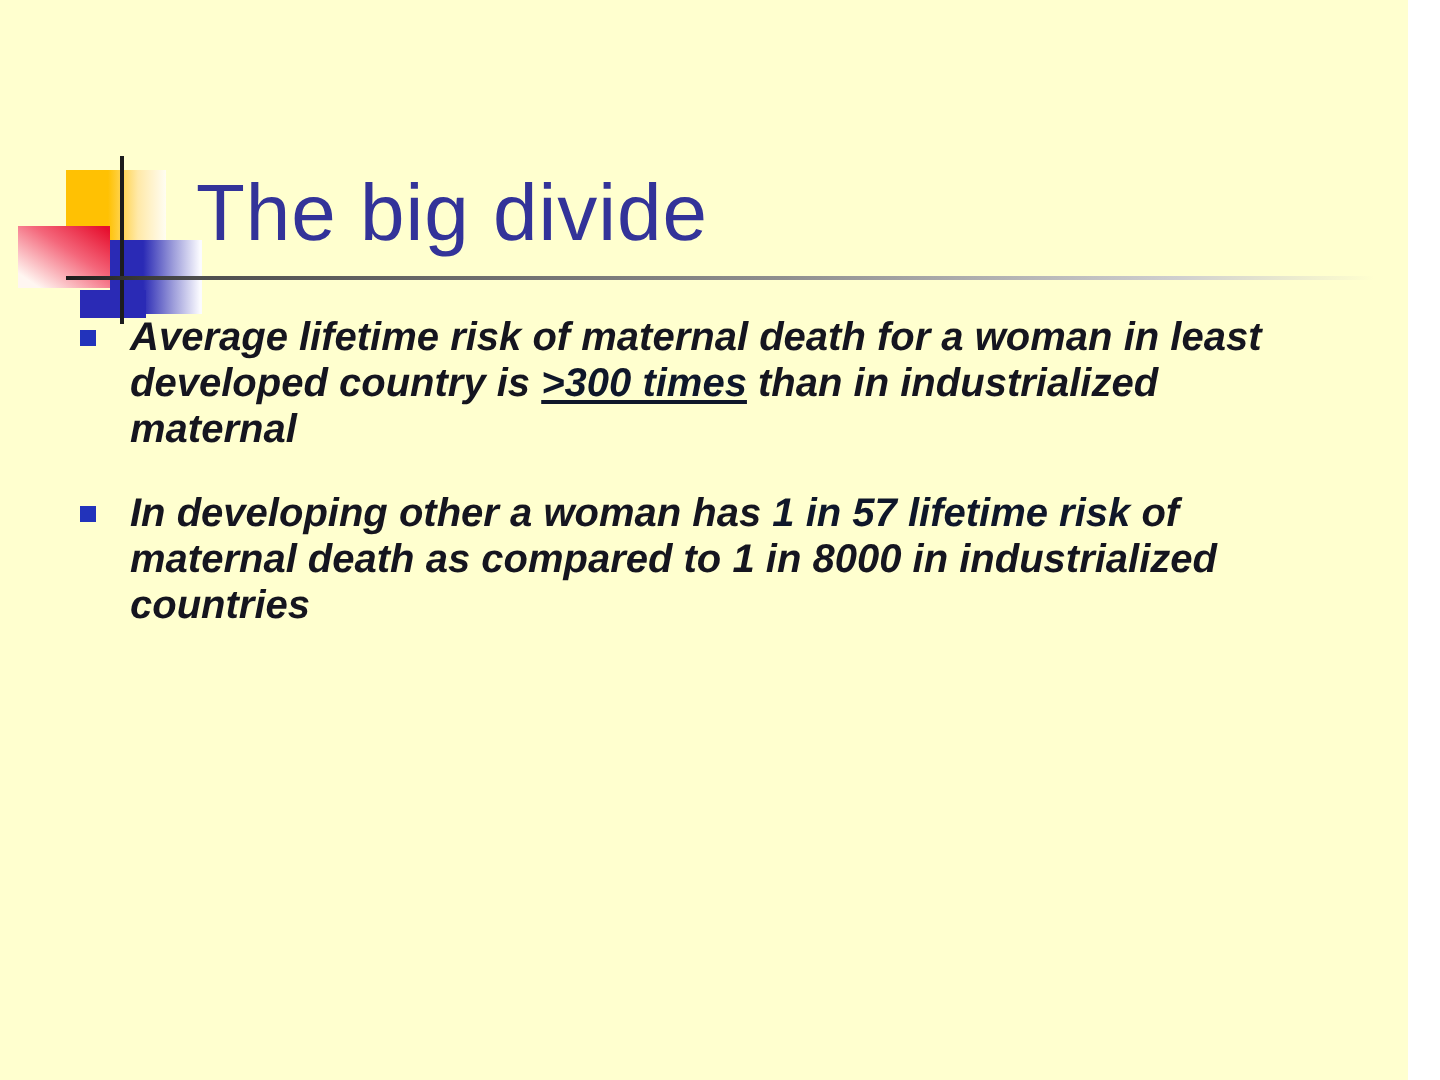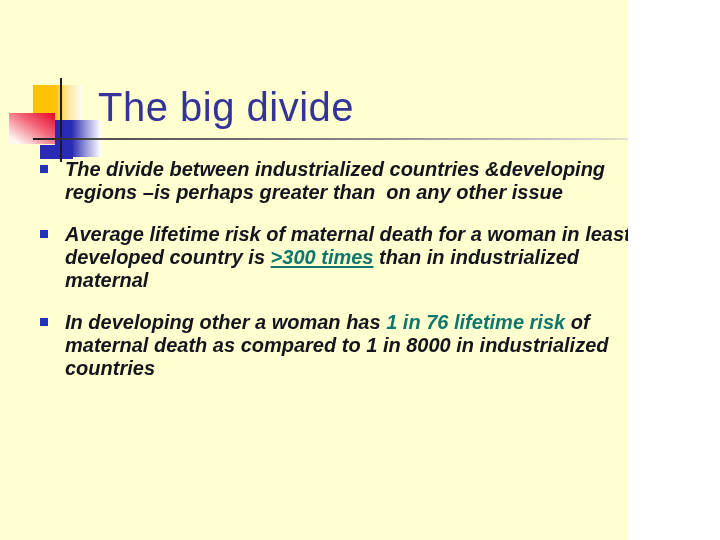--- a/index.html
+++ b/index.html
@@ -1,20 +1,20 @@
 <!DOCTYPE html>
 <html><head>
 <meta charset="utf-8">
 <style>
   html, body { margin: 0; padding: 0; }
   body { width: 720px; height: 540px; font-family: "Liberation Sans", sans-serif; }
 
   .slide {
     position: relative;
-    width: 628px;
+    width: 704px;
     height: 540px;
     background: #FFFFCF;
     overflow: hidden;
   }
 
   
   .sq { position: absolute; }
   .sq-gold {
     left: 33px; top: 85px; width: 50px; height: 38px;
     background: linear-gradient(to right, #FFC103 0%, #FFC103 42%, #FFE9A8 72%, #FFFDF2 100%);
@@ -72,39 +72,38 @@
     line-height: 23px;
     color: #15151F;
   }
   .marker {
     position: absolute;
     left: 0; top: 7px;
     width: 8px; height: 8px;
     background: #2233BB;
   }
   .b-run { white-space: pre-wrap; }
-  .hl { color: #0f766e; }
+  .hl { color: #0f172a; }
   .hl.u { text-decoration: underline; text-decoration-thickness: 2px; text-underline-offset: 2px; }
 </style>
 </head>
 <body>
 
 <div class="slide">
 
   <div class="sq sq-gold"></div>
   <div class="sq sq-red"></div>
   <div class="sq sq-blue"></div>
   <div class="sq sq-navy"></div>
   <div class="vline"></div>
   <div class="hrule"></div>
 
   <h1 class="title">The big divide</h1>
 
   <ul class="bullets">
-    <li><span class="marker"></span><span class="b-run">The divide between industrialized countries &amp;developing regions –is perhaps greater than  on any other issue</span><span class="b-run hl"></span><span class="b-run"></span></li>
 
     <li><span class="marker"></span><span class="b-run">Average lifetime risk of maternal death for a woman in least developed country is </span><span class="b-run hl u">&gt;300 times</span><span class="b-run"> than in industrialized maternal</span></li>
 
-    <li><span class="marker"></span><span class="b-run">In developing other a woman has </span><span class="b-run hl">1 in 76 lifetime risk</span><span class="b-run"> of maternal death as compared to 1 in 8000 in industrialized countries</span></li>
+    <li><span class="marker"></span><span class="b-run">In developing other a woman has </span><span class="b-run hl">1 in 57 lifetime risk</span><span class="b-run"> of maternal death as compared to 1 in 8000 in industrialized countries</span></li>
 
   </ul>
 
 </div>
 
 </body></html>

